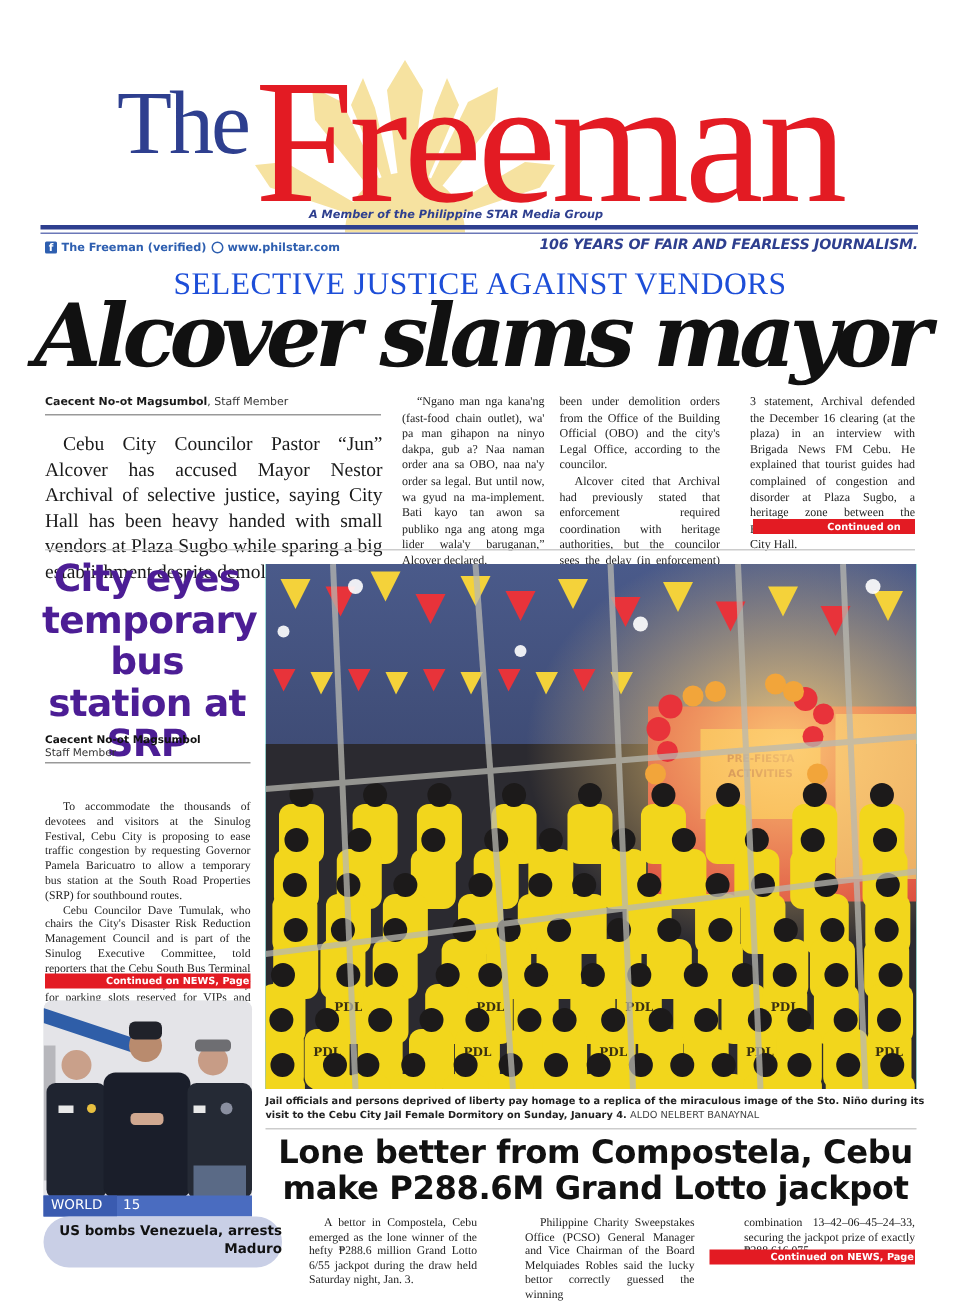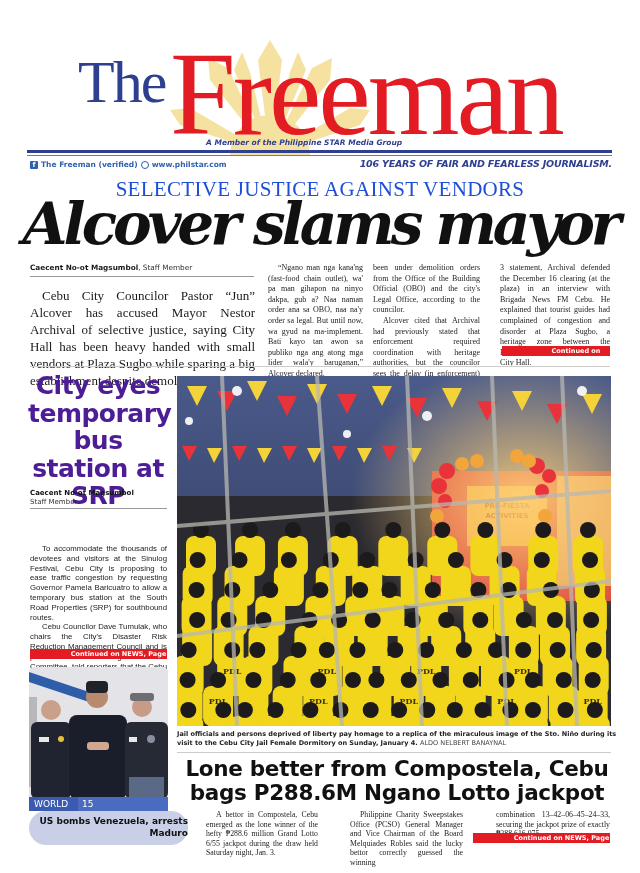--- a/index.html
+++ b/index.html
@@ -55,21 +55,21 @@
     .section-rule { position: absolute; left: 30px; top: 366px; width: 580px; height: 1px; background: #ccc; }
 
     
     .bus-head { position: absolute; left: 28px; top: 372px; width: 140px; text-align: center;
       font-family: "DejaVu Sans", sans-serif; font-size: 25px; font-weight: bold; line-height: 27.5px;
       color: #4c1d95; letter-spacing: -0.5px; }
     .bus-byline { position: absolute; left: 30px; top: 489px; font-family: "DejaVu Sans", sans-serif;
       font-size: 7px; line-height: 8.5px; color: #333; }
     .bus-byline b { color: #111; }
     .bus-rule { position: absolute; left: 30px; top: 508px; width: 137px; height: 1px; background: #999; }
-    .bus-body { position: absolute; left: 30px; top: 544px; width: 137px; font-family: Liberation Sans, sans-serif;
+    .bus-body { position: absolute; left: 30px; top: 533px; width: 137px; font-family: Liberation Serif, serif;
       font-size: 7.8px; line-height: 9.8px; text-align: justify; color: #222; }
     .bus-body p { text-indent: 12px; }
     .cont-bus { position: absolute; left: 30px; top: 649px; width: 137px; }
 
     
     .main-photo { position: absolute; left: 177px; top: 376px; width: 434px; height: 350px; overflow: hidden;
       background: #5eead4; }
     .main-photo svg { display: block; }
     .caption { position: absolute; left: 177px; top: 730px; width: 440px; font-family: "DejaVu Sans", sans-serif;
       font-size: 6.5px; line-height: 8.5px; font-weight: bold; color: #222; }
@@ -471,21 +471,21 @@
   </div>
   <div class="world-tag">
     <span class="tag-bg"></span>
     <span style="position:relative">WORLD</span>
     <span class="num" style="position:relative">15</span>
   </div>
   <div class="world-box">US bombs Venezuela, arrests Maduro</div>
 </section>
 
 <section>
-  <h2 class="lotto-head">Lone better from Compostela, Cebu bags P288.6M Ngano Lotto jackpot</h2>
+  <h2 class="lotto-head">Lone better from Compostela, Cebu make P288.6M Grand Lotto jackpot</h2>
   <div class="lcol l1">
       <p>A bettor in Compostela, Cebu emerged as the lone winner of the hefty ₱288.6 million Grand Lotto 6/55 jackpot during the draw held Saturday night, Jan. 3.</p>
     </div>
   <div class="lcol l2">
       <p>Philippine Charity Sweepstakes Office (PCSO) General Manager and Vice Chairman of the Board Melquiades Robles said the lucky bettor correctly guessed the winning</p>
     </div>
   <div class="lcol l3">
       <p class="noindent">combination 13–42–06–45–24–33, securing the jackpot prize of exactly ₱288,616,075.</p>
     </div>
   <a class="continued cont-lotto">Continued on NEWS, Page 2</a>

